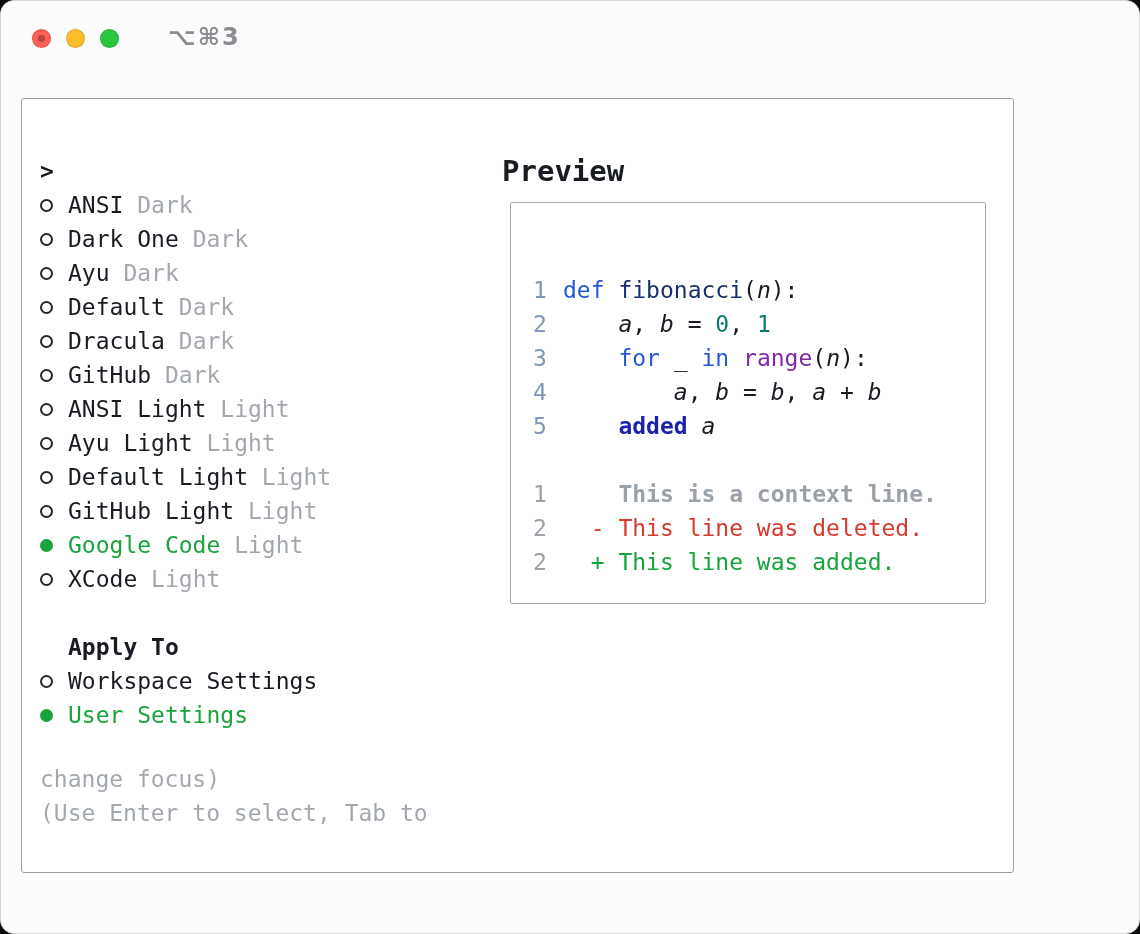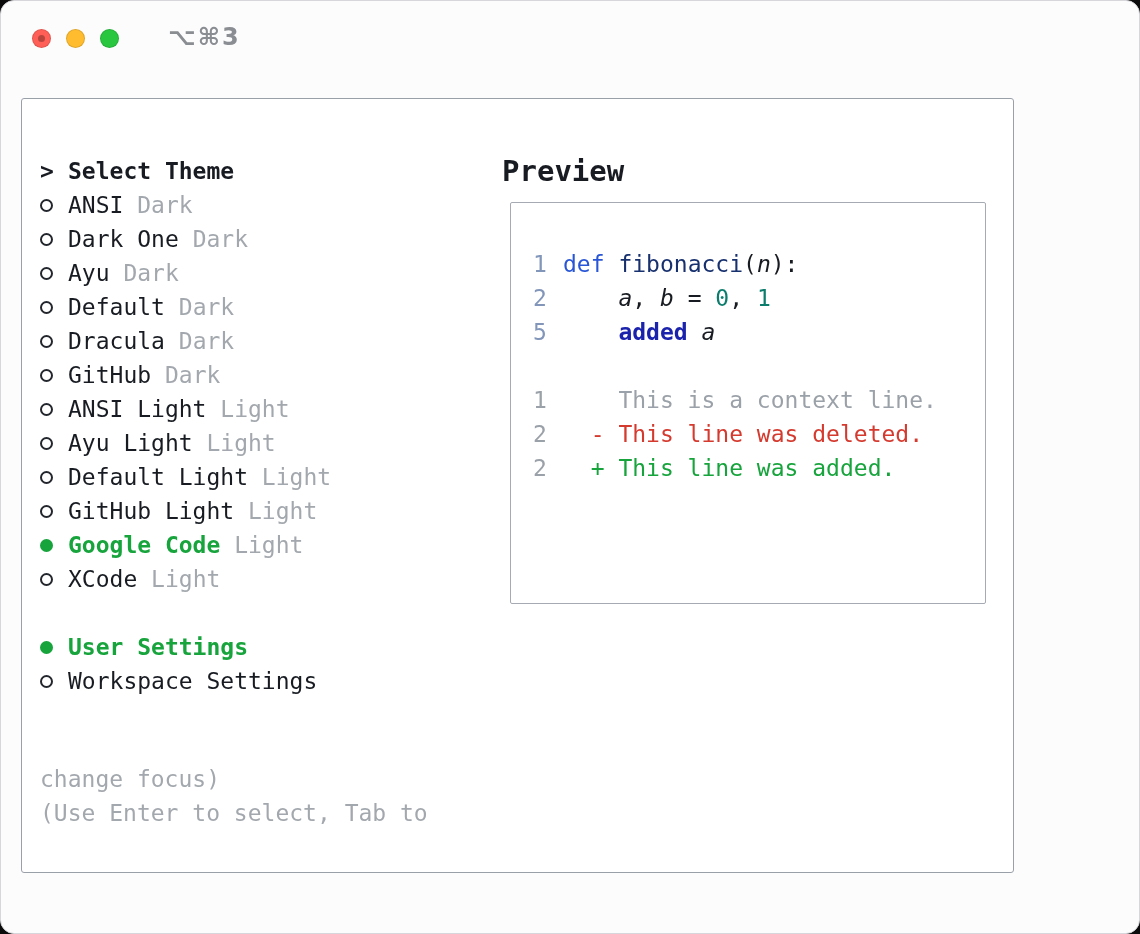--- a/index.html
+++ b/index.html
@@ -32,49 +32,49 @@
   }
 
   
   .row { display:flex; align-items:center; height:34px; font-size:23px; color:var(--c-ink); }
   .marker { width:28px; display:flex; align-items:center; flex:none; }
   .caret-glyph { font-weight:bold; color:var(--c-ink); }
   .heading-text { font-weight:bold; color:var(--c-ink); }
   .circle { width:13px; height:13px; border:2px solid #23272d; border-radius:50%; }
   .sel .circle { background:var(--c-green); border-color:var(--c-green); }
   .opt-name { color:var(--c-ink); }
-  .sel .opt-name { color:var(--c-green);font-weight:bold; }
+  .sel .opt-name { color:var(--c-green); }
   .opt-variant { color:var(--c-gray); margin-left:1ch; }
 
   .left-col  { position:absolute; left:18px; top:55px; }
   .apply-col { position:absolute; left:18px; top:531px; }
   .hint { position:absolute; left:18px; top:663px; font-size:23px; line-height:34px;
           color:var(--c-gray); }
   .hint-line { height:34px; white-space:pre; }
 
   
   .preview-heading { position:absolute; left:480px; top:55px; height:34px; line-height:34px;
                      font-size:29px; font-weight:bold; color:var(--c-ink); }
   .preview-box { position:absolute; left:488px; top:103px; width:476px; height:402px;
                  background:#fff; border:1.5px solid var(--c-preview_border); border-radius:2px;
-                 padding:44px 0 0 22px; }
+                 padding:70px 0 0 22px; }
   .code-line { height:34px; line-height:34px; font-size:23px; white-space:pre; }
   .ln { display:inline-block; width:14px; margin-right:16px; color:var(--c-ln); }
   .diff .ln { color:var(--c-ln_diff); }
   .diff { margin-top:34px; }
 
   
   .tk-pln { color:var(--c-ink); }
   .tk-kw  { color:var(--c-kw); }
   .tk-ret { color:var(--c-ret); font-weight:bold; }
   .tk-fn  { color:var(--c-fn); }
   .tk-num { color:var(--c-num); }
   .tk-typ { color:var(--c-typ); }
   .tk-var { color:var(--c-ink); font-style:italic; }
-  .tk-ctx { color:var(--c-ctx); }
+  .tk-ctx { color:var(--c-ctx);font-weight:bold; }
   .tk-del { color:var(--c-red); }
   .tk-add { color:var(--c-green); }
 </style>
 </head>
 <body>
 
 <div class="window">
 
   <div class="titlebar">
     <span class="tl tl-close"></span>
@@ -83,21 +83,20 @@
     <span class="win-title">⌥⌘3</span>
   </div>
 
   <div class="main-box">
 
     <div class="left-col">
       <div class="row">
         <span class="marker">
             <span class="caret-glyph">&gt;</span>
           </span>
-        <span class="heading-text">Select Theme</span>
       </div>
       <div>
           <div class="row">
             <span class="marker">
               <span class="circle"></span>
             </span>
             <span class="opt-name">ANSI</span>
             <span class="opt-variant">Dark</span>
           </div>
           <div class="row">
@@ -174,47 +173,53 @@
             <span class="marker">
               <span class="circle"></span>
             </span>
             <span class="opt-name">XCode</span>
             <span class="opt-variant">Light</span>
           </div>
         </div>
     </div>
 
     <div class="apply-col">
+      <div class="row">
+        <span class="marker"></span>
+        <span class="heading-text">Apply To</span>
+      </div>
       <div>
+          <div class="row">
+            <span class="marker">
+              <span class="circle"></span>
+            </span>
+            <span class="opt-name">Workspace Settings</span>
+          </div>
           <div class="row sel">
             <span class="marker">
               <span class="circle"></span>
             </span>
             <span class="opt-name">User Settings</span>
-          </div>
-          <div class="row">
-            <span class="marker">
-              <span class="circle"></span>
-            </span>
-            <span class="opt-name">Workspace Settings</span>
           </div>
         </div>
     </div>
 
     <div class="hint">
         <div class="hint-line">change focus)</div>
         <div class="hint-line">(Use Enter to select, Tab to</div>
       </div>
 
     <div class="preview-heading">Preview</div>
 
     <div class="preview-box">
       <div class="code">
           <div class="code-line"><span class="ln">1</span><span class="tk-kw">def</span><span class="tk-pln"> </span><span class="tk-fn">fibonacci</span><span class="tk-pln">(</span><span class="tk-var">n</span><span class="tk-pln">):</span></div>
           <div class="code-line"><span class="ln">2</span><span class="tk-pln">    </span><span class="tk-var">a</span><span class="tk-pln">, </span><span class="tk-var">b</span><span class="tk-pln"> = </span><span class="tk-num">0</span><span class="tk-pln">, </span><span class="tk-num">1</span></div>
+          <div class="code-line"><span class="ln">3</span><span class="tk-pln">    </span><span class="tk-kw">for</span><span class="tk-pln"> </span><span class="tk-pln">_</span><span class="tk-pln"> </span><span class="tk-kw">in</span><span class="tk-pln"> </span><span class="tk-typ">range</span><span class="tk-pln">(</span><span class="tk-var">n</span><span class="tk-pln">):</span></div>
+          <div class="code-line"><span class="ln">4</span><span class="tk-pln">        </span><span class="tk-var">a</span><span class="tk-pln">, </span><span class="tk-var">b</span><span class="tk-pln"> = </span><span class="tk-var">b</span><span class="tk-pln">, </span><span class="tk-var">a</span><span class="tk-pln"> + </span><span class="tk-var">b</span></div>
           <div class="code-line"><span class="ln">5</span><span class="tk-pln">    </span><span class="tk-ret">added</span><span class="tk-pln"> </span><span class="tk-var">a</span></div>
         </div>
       <div class="code diff">
           <div class="code-line"><span class="ln">1</span><span class="tk-ctx">    This is a context line.</span></div>
           <div class="code-line"><span class="ln">2</span><span class="tk-del">  - This line was deleted.</span></div>
           <div class="code-line"><span class="ln">2</span><span class="tk-add">  + This line was added.</span></div>
         </div>
     </div>
 
   </div>

